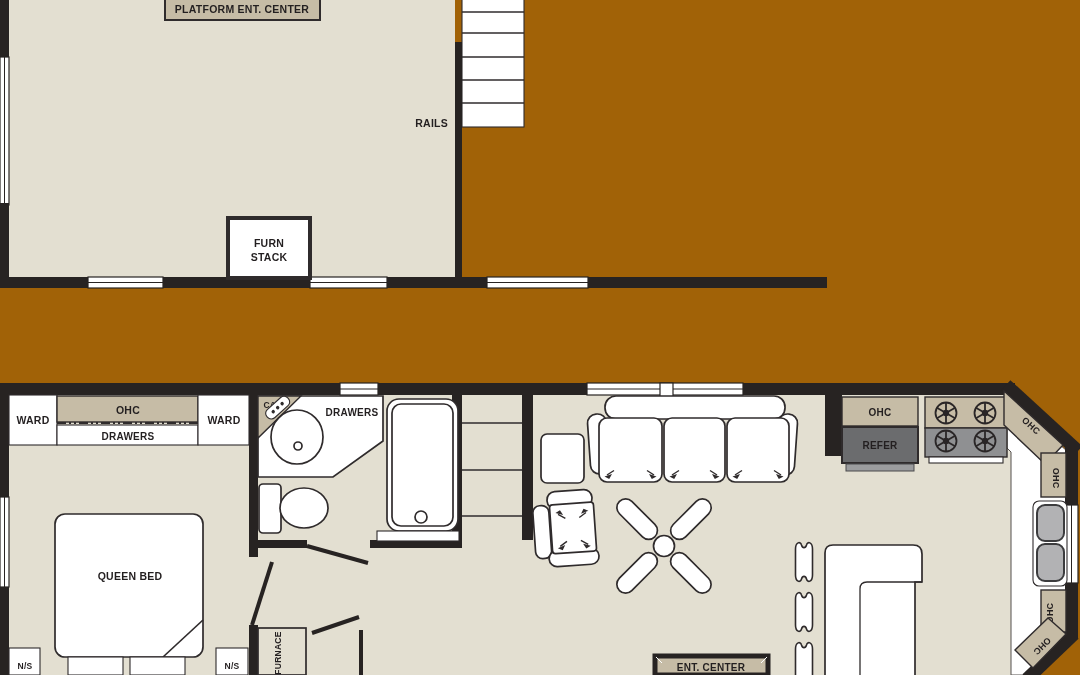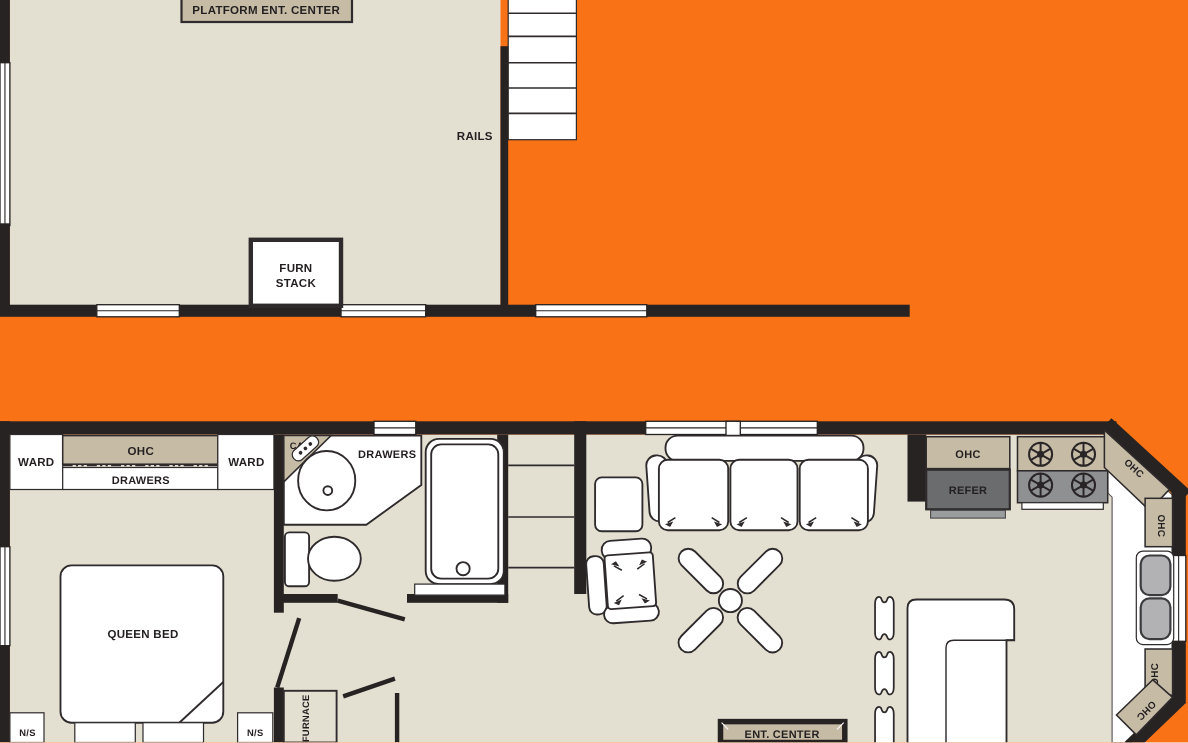--- a/index.html
+++ b/index.html
@@ -1,16 +1,16 @@
 <!DOCTYPE html>
 <html><head>
 <meta charset="utf-8">
 <style>
   html,body{margin:0;padding:0;background:#ffffff;}
-  .stage{position:relative;width:1080px;height:675px;background:#f97316;overflow:hidden;}
+  .stage{position:relative;width:1080px;height:675px;background:#a16207;overflow:hidden;}
   svg{position:absolute;left:0;top:0;}
   .lbl{font-family:"Liberation Sans",sans-serif;font-weight:700;fill:#231F20;letter-spacing:.25px;}
   .s8{font-size:8.5px;} .s9{font-size:9px;} .s10{font-size:10px;} .s11{font-size:10.5px;}
   .furn{fill:none;stroke:#2F2B2C;stroke-width:1.7;}
   .furnW{fill:#ffffff;stroke:#2F2B2C;stroke-width:1.7;}
   .thin{fill:#ffffff;stroke:#2F2B2C;stroke-width:1.1;}
   .wall{fill:#272322;}
   .win{fill:#ffffff;stroke:#272322;stroke-width:1.2;}
   .winline{stroke:#272322;stroke-width:1;}
   .tan{fill:#C6BCA6;stroke:#2F2B2C;stroke-width:1.4;}

